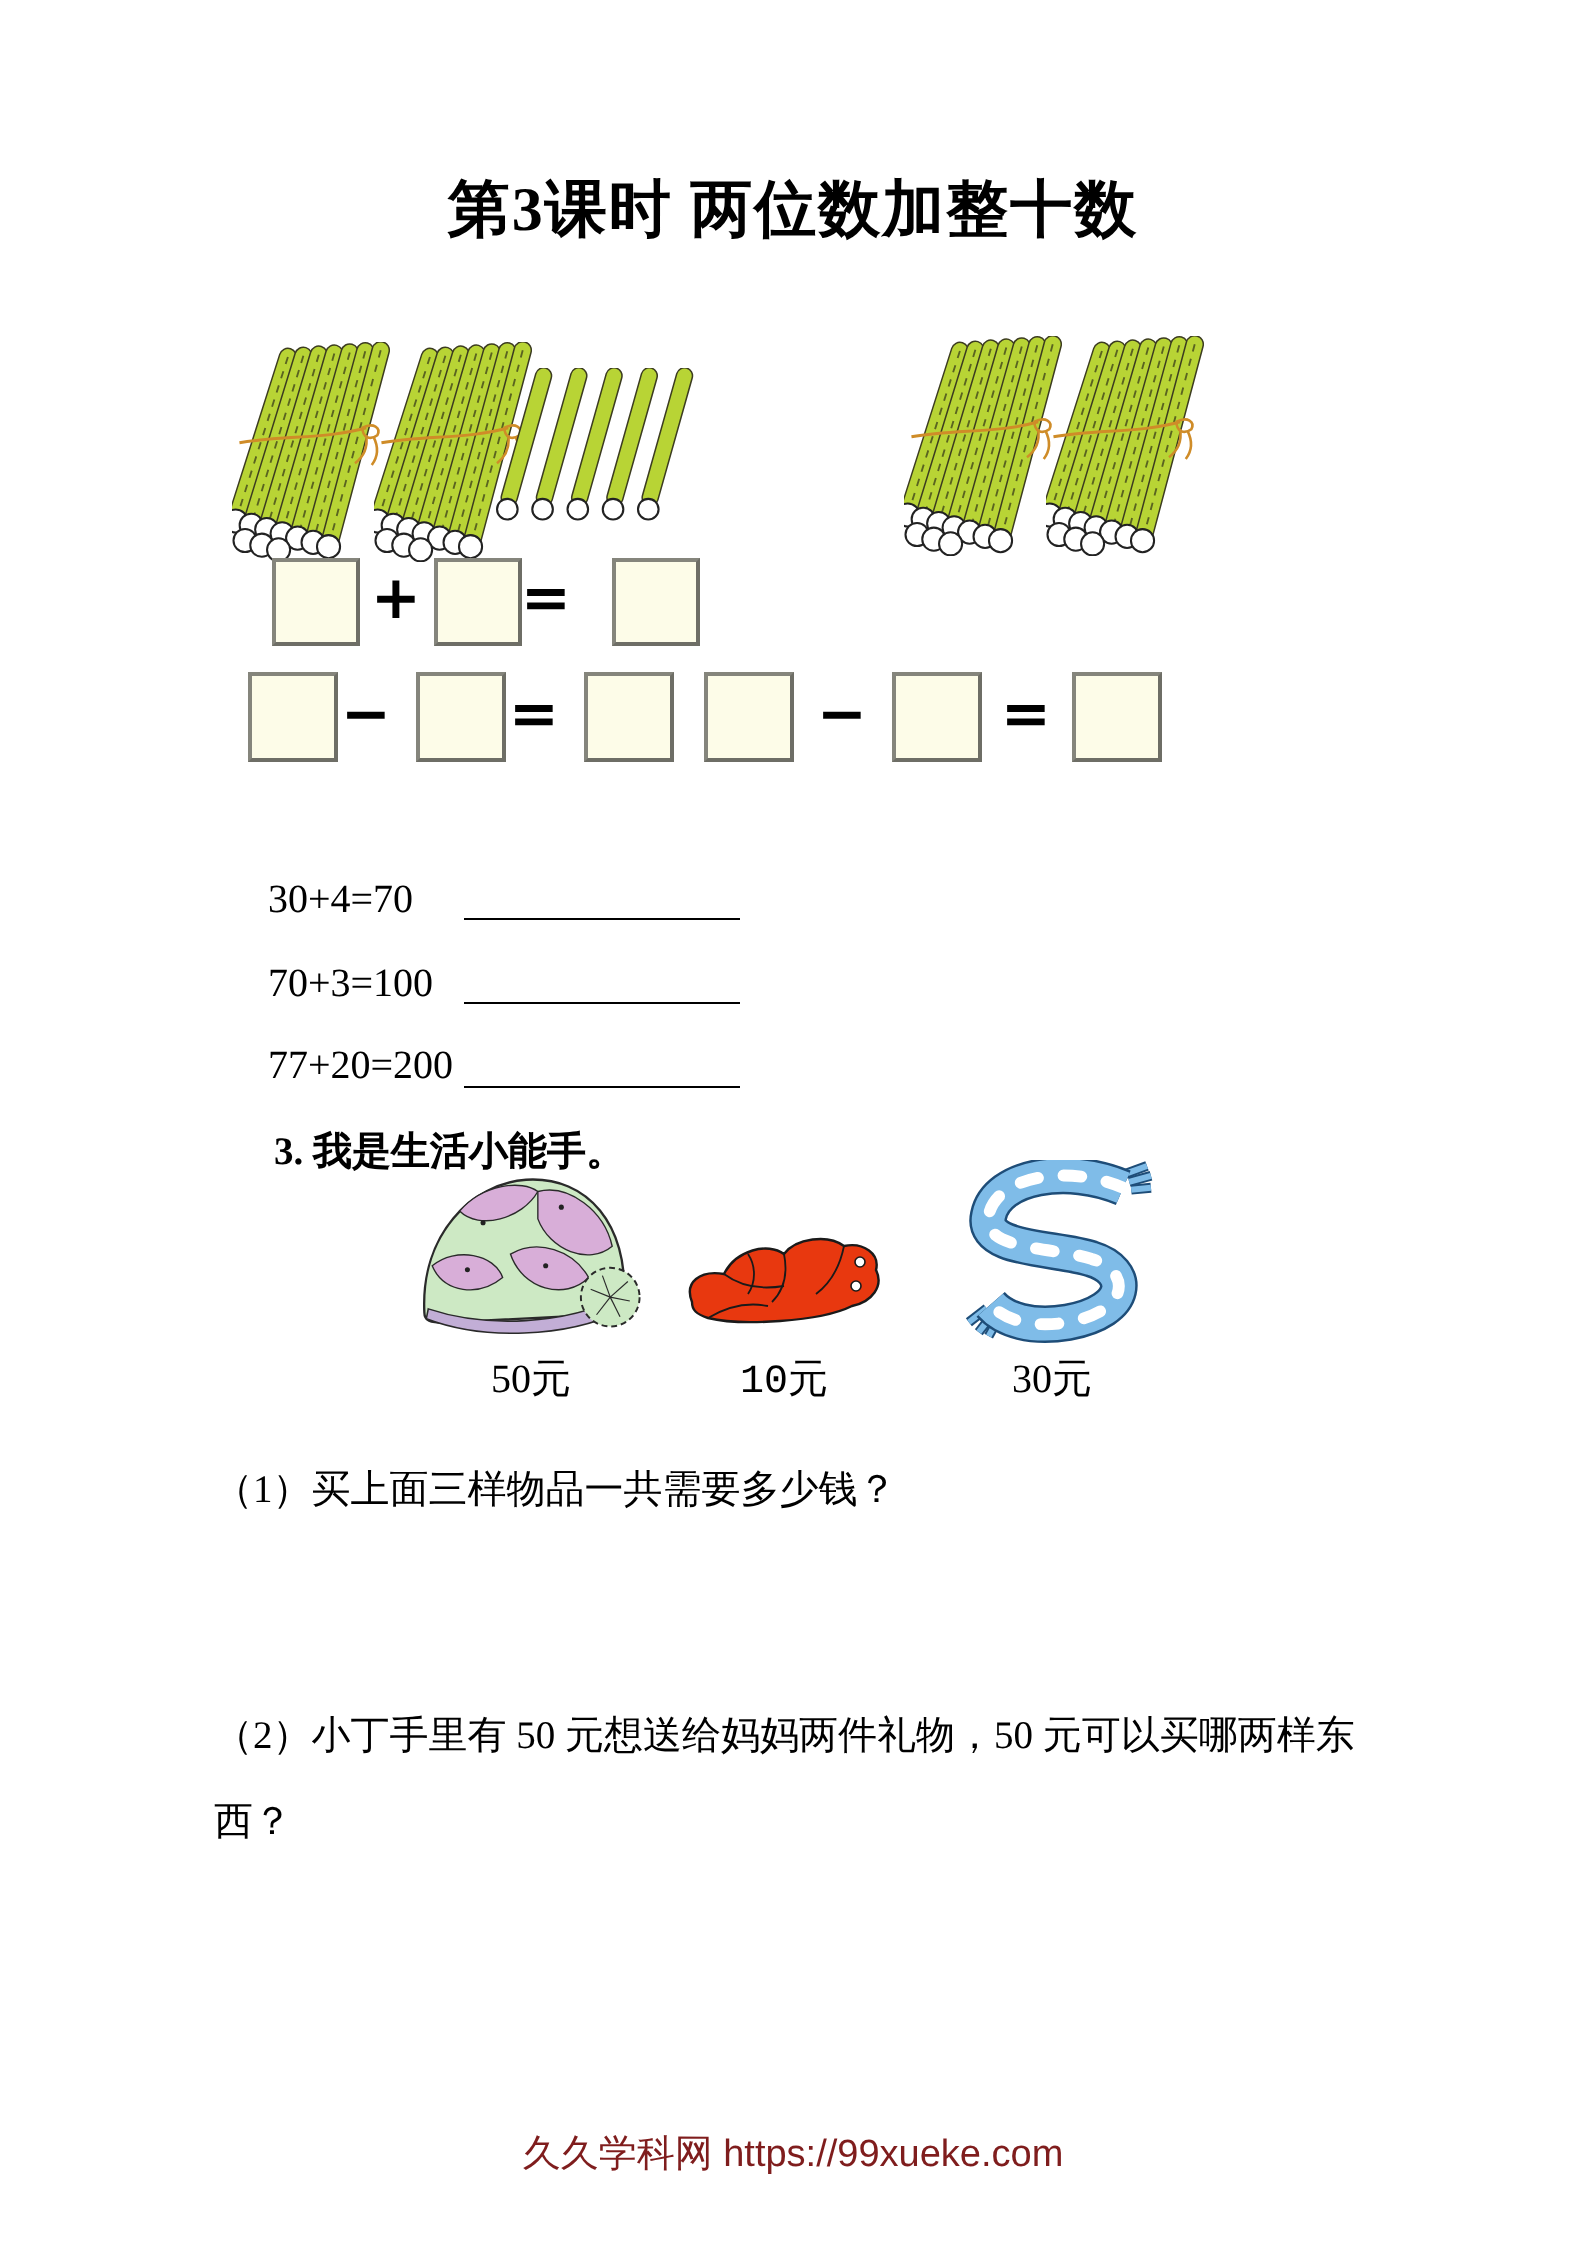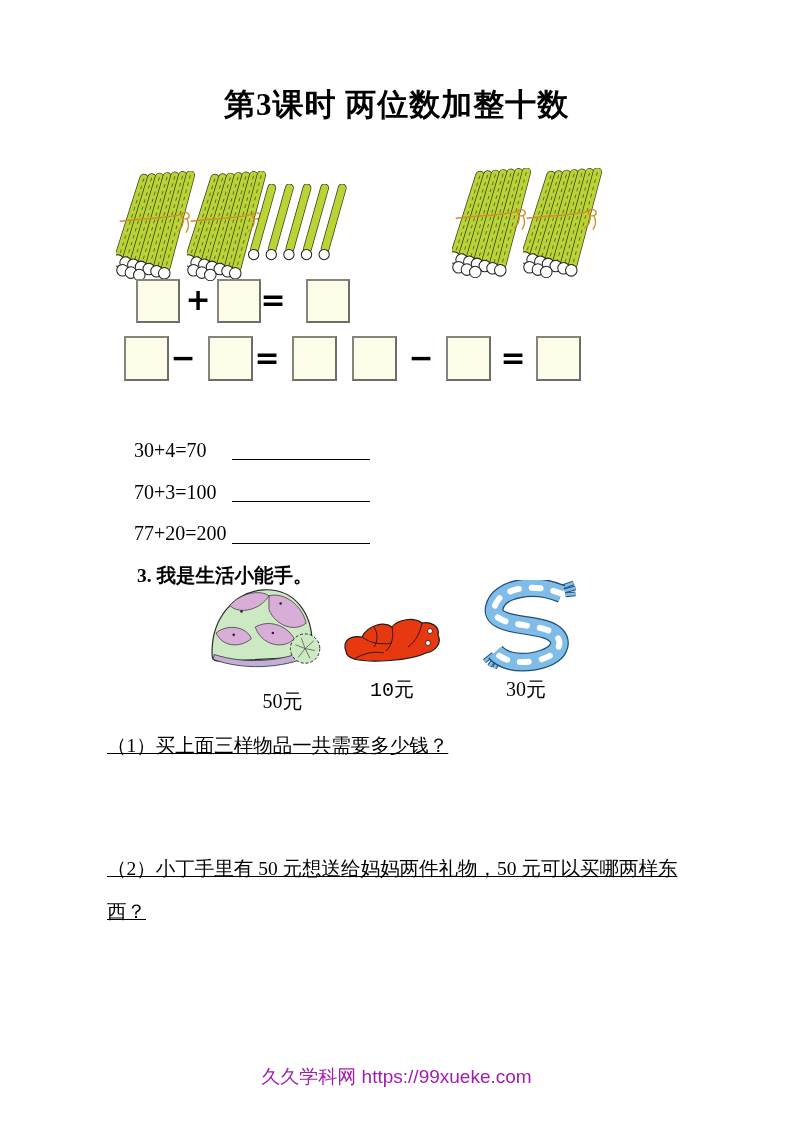--- a/index.html
+++ b/index.html
@@ -27,24 +27,24 @@
   .r1op{height:44px; line-height:42px; width:30px; top:279px;}
   .r2op{height:45px; line-height:43px; width:30px; top:336px;}
   .expr{position:absolute; left:134px; font-size:20px; white-space:nowrap;}
   .answer-line{
     position:absolute; left:232px; width:138px; height:0;
     border-bottom:1.6px solid #000;
   }
   .price{
     position:absolute; font-size:20px; text-align:center; top:676px;
   }
-  .subq{position:absolute; font-size:19.5px; line-height:43px;text-decoration:underline;}
+  .subq{position:absolute; font-size:19.5px; line-height:43px;}
   .footer{
     position:absolute; top:1064px; left:0; width:100%; text-align:center;
-    font-size:19px; color:#a21caf;
+    font-size:19px; color:#7f1d1d;
     font-family:"Liberation Sans","DejaVu Sans",sans-serif;
   }
   .img-slot svg{display:block; width:100%; height:100%;}
 </style>
 </head>
 <body>
 
 <div class="page">
 
   <h1 class="title">第3课时 两位数加整十数</h1>
@@ -296,21 +296,21 @@
           <line x1="103" y1="66" x2="99" y2="55"></line>
       </g>
       <g fill="#222222">
         <circle cx="38" cy="28" r="1.3"></circle>
           <circle cx="78" cy="20" r="1.3"></circle>
         <circle cx="30" cy="52" r="1.3"></circle>
           <circle cx="70" cy="50" r="1.3"></circle>
       </g>
     </svg>
   </div>
-  <div class="price" style="left:220px; width:125px;margin-top:12px;">50元</div>
+  <div class="price" style="left:203px; width:125px;">50元</div>
 
   <div class="abs img-slot" style="left:340px; top:612px; width:104px; height:58px;">
     <svg viewBox="0 0 104 56" xmlns="http://www.w3.org/2000/svg">
       <path d="M6,38 C2,28 10,22 22,24 C28,12 44,8 52,14 C58,6 74,4 82,10 C92,8 100,14 98,22 C102,30 96,38 86,40 C70,48 30,50 14,46 C8,44 6,42 6,38 Z" fill="#e8380f" stroke="#1a1a1a" stroke-width="1.2"></path>
       <g fill="none" stroke="#1a1a1a" stroke-width="0.9">
         <path d="M22,24 C30,30 40,32 52,30"></path>
         <path d="M52,14 C54,24 52,32 46,38"></path>
         <path d="M82,10 C80,20 76,28 68,34"></path>
         <path d="M34,14 C38,20 38,28 34,34"></path>
         <path d="M14,46 C24,40 34,38 44,40"></path>

